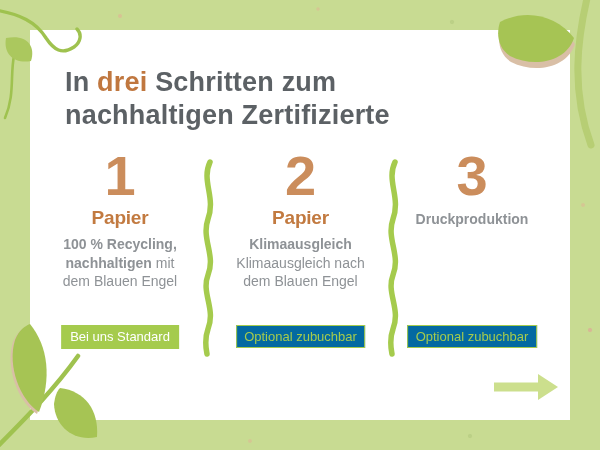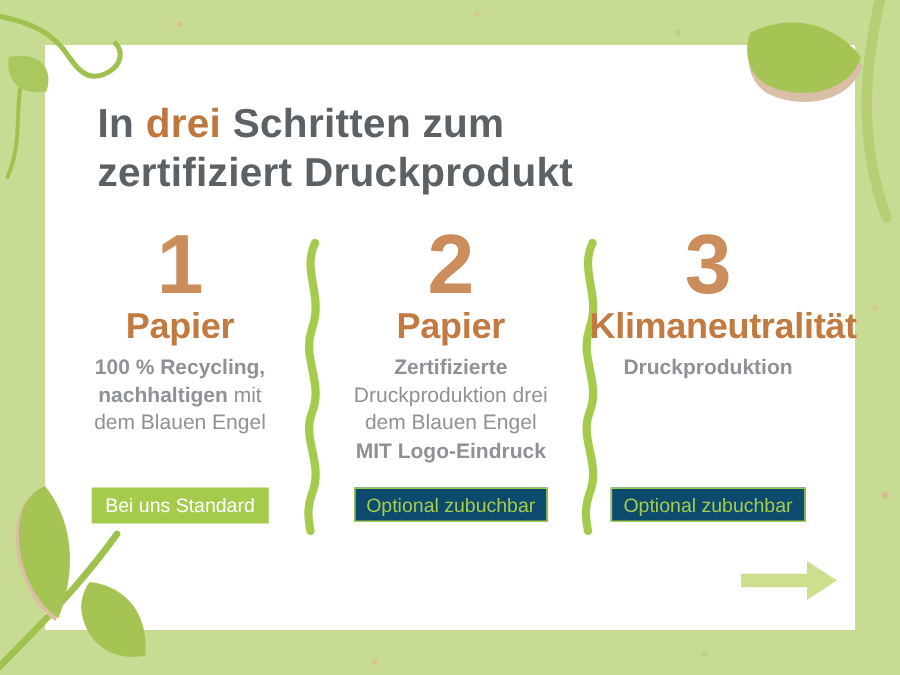--- a/index.html
+++ b/index.html
@@ -20,29 +20,29 @@
   .deco{position:absolute;pointer-events:none;}
 
   .title{position:absolute;left:65px;top:66px;font-size:27px;line-height:33px;font-weight:bold;color:#5c6165;letter-spacing:.2px;}
   .title .hl{color:#c0773f;}
 
   .col{position:absolute;top:148px;height:205px;text-align:center;}
   .col1{left:40px;width:160px;}
   .col2{left:213px;width:175px;}
   .col3{left:393px;width:158px;}
   .num{font-size:56px;line-height:56px;font-weight:bold;color:#cb8d5c;}
-  .step-heading{margin-top:3px;font-size:24px;line-height:22px;font-weight:bold;color:#c27a40;letter-spacing:-.2px;}
+  .step-heading{margin-top:3px;font-size:19px;line-height:22px;font-weight:bold;color:#c27a40;letter-spacing:-.2px;}
   .lines{margin-top:6px;font-size:14px;line-height:18.5px;color:#8e9296;}
   .lines div{white-space:nowrap;}
   .b{font-weight:bold;text-align:center;}
   .lines sub{font-size:9px;font-weight:bold;}
   .badge{position:absolute;top:177px;left:50%;transform:translateX(-50%);white-space:nowrap;
          font-size:13px;font-weight:normal;line-height:16px;}
   .badge.filled{background:#a5cb4d;color:#ffffff;padding:4px 9px;}
-  .badge.outline{background:#0c4a6e;color:#a5cb4d;border:1.5px solid #a5cb4d;padding:2.5px 7.5px;}
+  .badge.outline{background:#0369a1;color:#a5cb4d;border:1.5px solid #a5cb4d;padding:2.5px 7.5px;}
 
   .divider{position:absolute;top:157px;width:24px;height:202px;}
   .arrow{position:absolute;left:494px;top:373px;width:64px;height:28px;cursor:pointer;}
 </style>
 </head>
 <body>
 
 <div class="page">
   <div class="texture"></div>
 
@@ -62,21 +62,21 @@
 
   <svg class="deco" style="left:0;top:318px;" width="140" height="132" viewBox="0 0 140 132">
     <path d="M-6,132 C30,96 55,70 78,38" fill="none" stroke="#9fc24f" stroke-width="4.5" stroke-linecap="round"></path>
     <path d="M30,6 C48,28 52,60 39,94 C20,82 7,48 15,22 C19,12 25,8 30,6 Z" fill="#d9bfa6" transform="translate(-2,2)"></path>
     <path d="M30,6 C48,28 52,60 39,94 C20,82 7,48 15,22 C19,12 25,8 30,6 Z" fill="#a6c454"></path>
     <path d="M60,70 C85,73 99,92 97,119 C74,124 55,109 54,86 C55,78 57,73 60,70 Z" fill="#a6c454"></path>
   </svg>
 
   <div class="title">
     <div><span>In </span><span class="hl">drei</span><span> Schritten zum</span></div>
-    <div>zertifiziert Druckprodukt</div>
+    <div>nachhaltigen Zertifizierte</div>
   </div>
 
   <div class="col col1">
     <div class="num">1</div>
     <div class="step-heading">Papier</div>
     <div class="lines">
       <div class="b">100 % Recycling,</div>
       <div><span class="b">nachhaltigen</span><span> mit</span></div>
       <div>dem Blauen Engel</div>
     </div>
@@ -84,35 +84,33 @@
   </div>
 
   <svg class="divider" style="left:196px;" viewBox="0 0 24 202">
     <path d="M14,5 C5,24 20,40 12,62 C5,82 20,98 12,118 C5,136 20,152 12,172 C8,183 10,191 11,197" fill="none" stroke="#a5cb4d" stroke-width="5.5" stroke-linecap="round"></path>
   </svg>
 
   <div class="col col2">
     <div class="num">2</div>
     <div class="step-heading">Papier</div>
     <div class="lines">
-      <div class="b">Zertifizierte</div>
-      <div>Druckproduktion drei</div>
+      <div class="b">Klimaausgleich</div>
+      <div>Klimaausgleich nach</div>
       <div>dem Blauen Engel</div>
-      <div class="b">MIT Logo-Eindruck</div>
     </div>
     <div class="badge outline">Optional zubuchbar</div>
   </div>
 
   <svg class="divider" style="left:381px;" viewBox="0 0 24 202">
     <path d="M14,5 C5,24 20,40 12,62 C5,82 20,98 12,118 C5,136 20,152 12,172 C8,183 10,191 11,197" fill="none" stroke="#a5cb4d" stroke-width="5.5" stroke-linecap="round"></path>
   </svg>
 
   <div class="col col3">
     <div class="num">3</div>
-    <div class="step-heading">Klimaneutralität</div>
     <div class="lines">
       <div class="b">Druckproduktion</div>
     </div>
     <div class="badge outline">Optional zubuchbar</div>
   </div>
 
   <svg class="arrow" viewBox="0 0 64 28">
     <rect x="0" y="9.5" width="44" height="9" fill="#ccdf8d"></rect>
     <polygon points="44,1 64,14 44,27" fill="#ccdf8d"></polygon>
   </svg>

